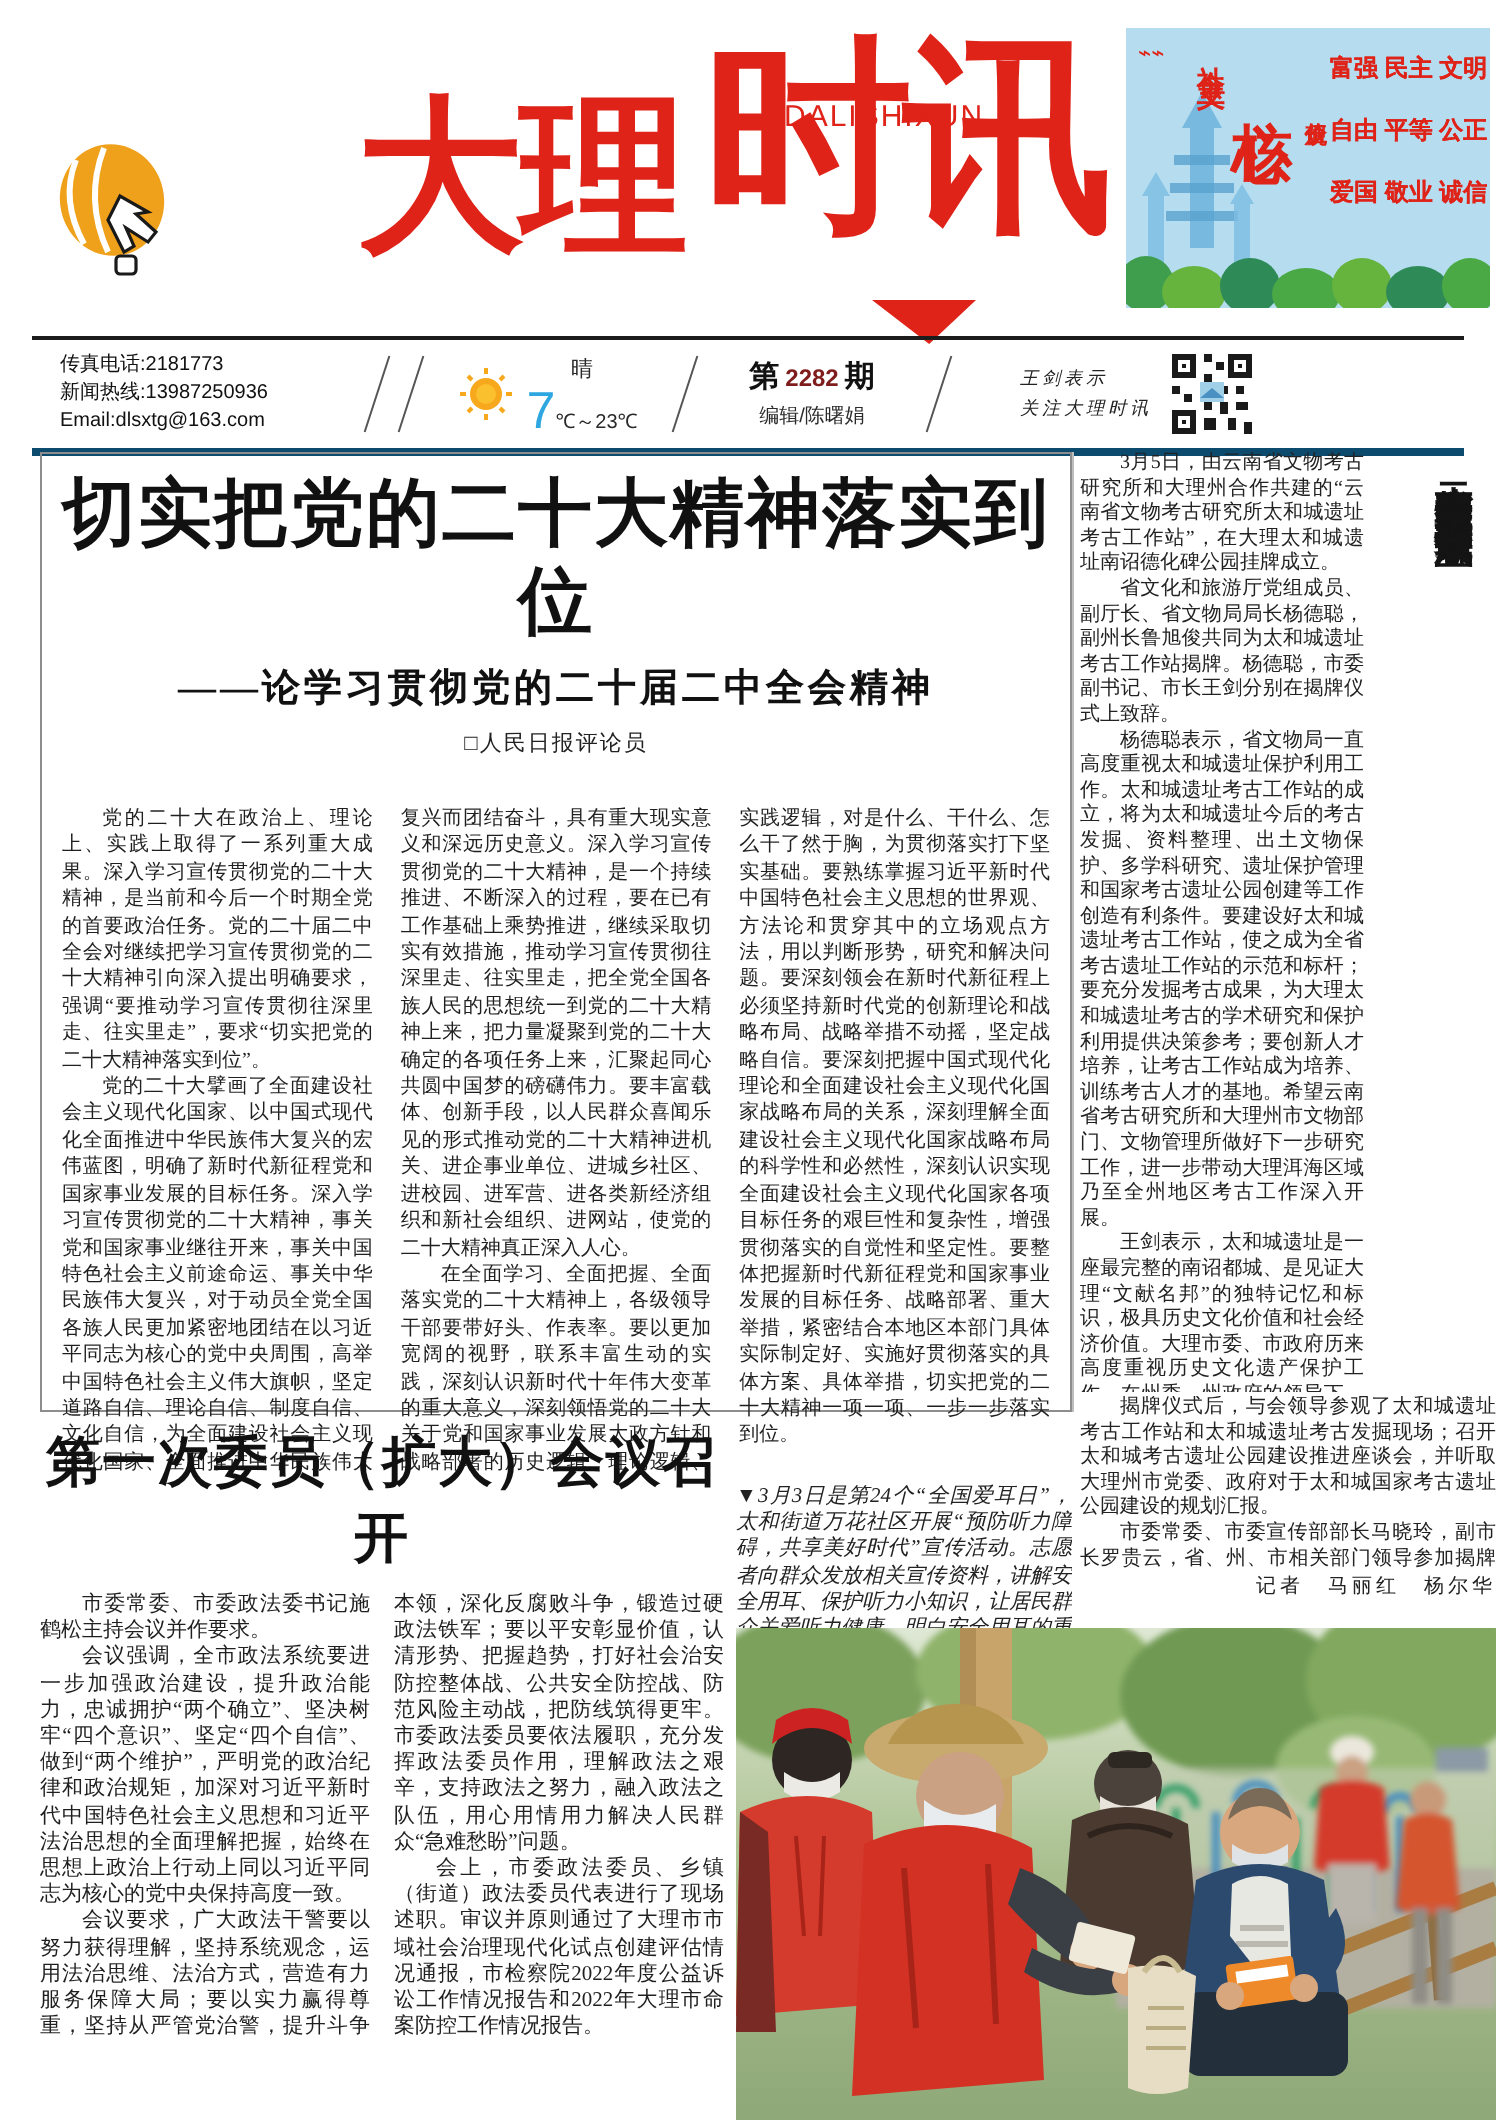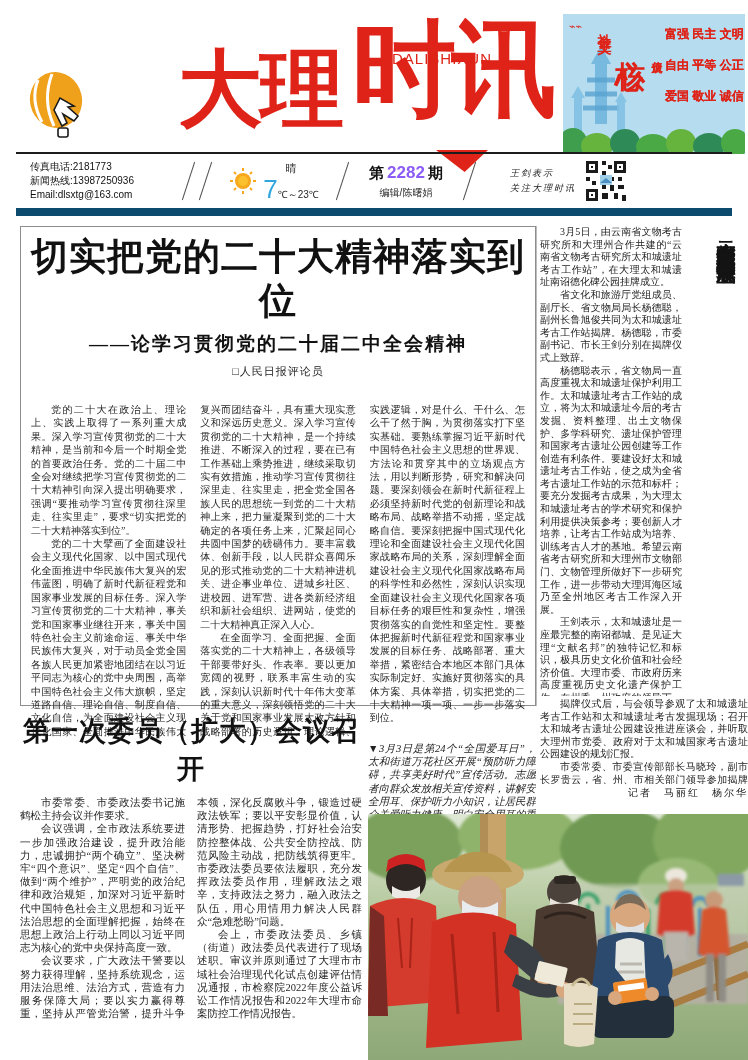--- a/index.html
+++ b/index.html
@@ -29,36 +29,36 @@
   .values-core{position:absolute;left:52px;top:22px;color:#df2318;font-weight:900;font-size:30px;
         writing-mode:vertical-rl;text-orientation:upright;line-height:30px;font-family:"Liberation Serif",serif;}
   .values-vert2{position:absolute;left:86px;top:38px;writing-mode:vertical-rl;text-orientation:upright;
         color:#df2318;font-weight:bold;font-size:11px;letter-spacing:1px;}
   .values-rows{position:absolute;left:102px;top:12px;width:78px;}
   .values-row{color:#df2318;font-weight:900;font-size:12px;letter-spacing:0px;margin-bottom:14px;
         text-shadow:0 0 0 #df2318;white-space:nowrap;}
   .birds{position:absolute;left:6px;top:6px;color:#df2318;font-size:11px;}
 
   
-  .info-bar{position:absolute;left:16px;top:152px;width:716px;height:54px;
-        border-top:2px solid #1c1c1c;border-bottom:8px solid #0c4a6e;
+  .info-bar{position:absolute;left:16px;top:168px;width:716px;height:54px;
+        border-top:2px solid #1c1c1c;border-bottom:4px solid #0c4a6e;
         display:flex;align-items:center;font-family:"Liberation Sans",sans-serif;}
   .info-cell{position:relative;height:100%;display:flex;flex-direction:column;justify-content:center;}
   .info-divider{width:1px;height:40px;background:#555;transform:rotate(18deg);margin:0 8px;flex:none;}
   .contact{width:150px;padding-left:14px;font-size:10px;line-height:14px;color:#111;}
   .date-cell{width:140px;text-align:center;font-size:11px;color:#111;}
   .date-line1{display:flex;align-items:baseline;justify-content:center;gap:2px;}
   .big-blue{color:#2ea7e0;font-size:26px;line-height:26px;font-weight:normal;}
   .weather-cell{width:120px;flex-direction:row !important;align-items:center;justify-content:center;gap:6px;}
   .weather-text{text-align:left;font-size:11px;}
   .temp-line{display:flex;align-items:baseline;}
   .temp-small{font-size:10px;}
   .issue-cell{width:110px;text-align:center;font-size:11px;}
   .issue-line{font-size:15px;font-weight:bold;color:#111;display:flex;justify-content:center;align-items:baseline;gap:3px;}
-  .issue-num{color:#8b5cf6;font-size:17px;font-weight:bold;}
+  .issue-num{color:#7f1d1d;font-size:12px;font-weight:bold;}
   .editor{margin-top:3px;font-size:10px;}
   .wechat-cell{width:150px;flex-direction:row !important;align-items:center;gap:8px;justify-content:flex-end;padding-right:2px;}
   .wechat-text{font-size:9px;font-style:italic;line-height:15px;letter-spacing:2px;color:#222;}
 
   
   .main-article{position:absolute;left:20px;top:226px;width:516px;height:480px;
         border:1px solid #8d8d8d;box-sizing:border-box;padding:8px 10px 6px 10px;}
   .main-headline{text-align:center;font-size:37px;font-weight:900;color:#111;letter-spacing:1px;
         font-family:"Liberation Sans",sans-serif;line-height:44px;}
   .main-subtitle{text-align:center;font-size:19px;font-weight:bold;color:#111;margin-top:8px;letter-spacing:2px;}

